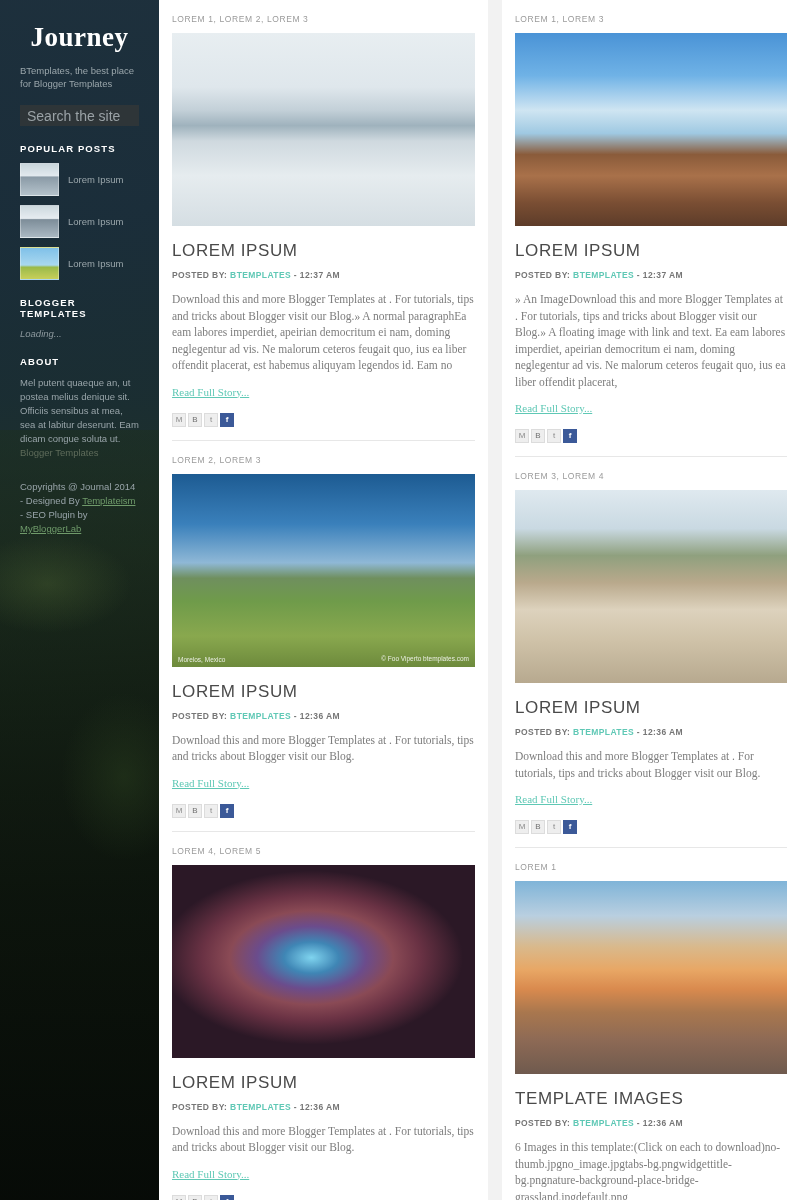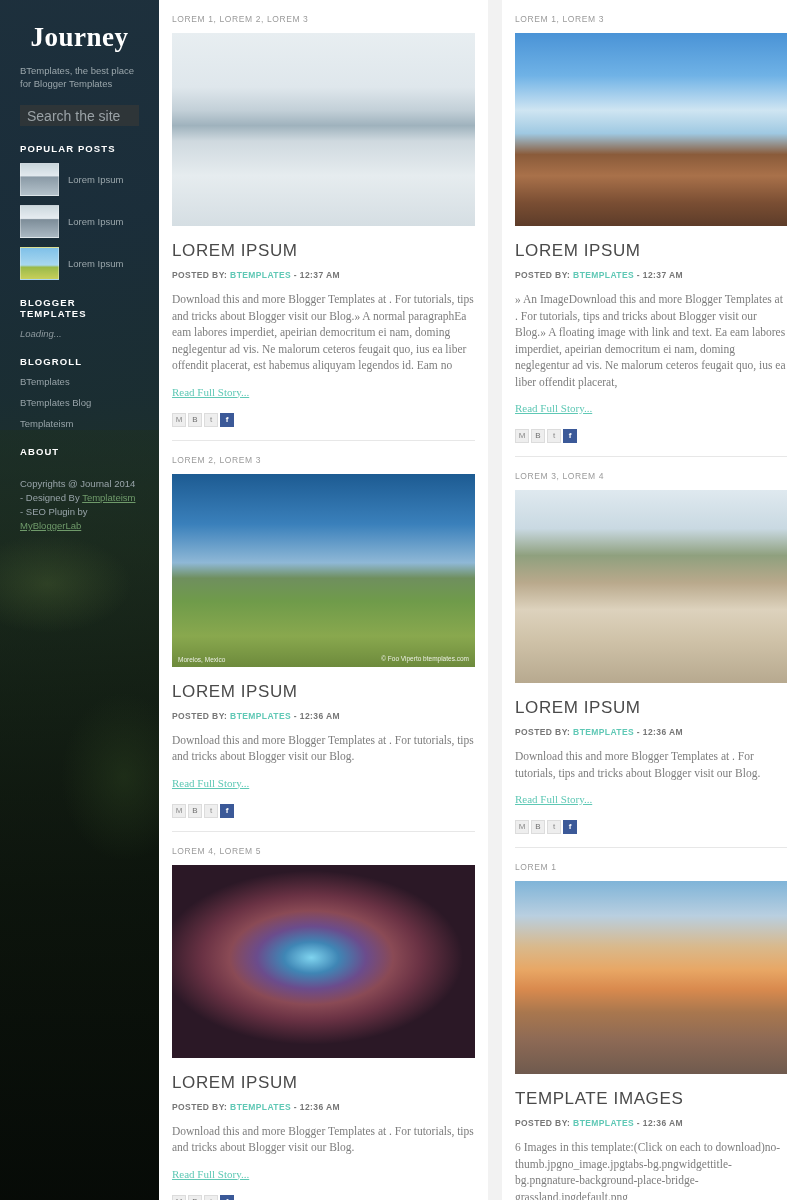--- a/index.html
+++ b/index.html
@@ -229,30 +229,27 @@
         </div>
       </div>
 
       
       <div class="widget">
         <div class="widget-title">Blogger Templates</div>
         <div class="loading-text">Loading...</div>
       </div>
 
       
-      <div class="widget">
-        <div class="widget-title">Blogroll</div>
-        <a class="side-link" href="#">BTemplates</a>
-        <a class="side-link" href="#">BTemplates Blog</a>
-        <a class="side-link" href="#">Templateism</a>
-      </div>
 
       
       <div class="widget">
         <div class="widget-title">About</div>
+        <div class="about-text">
+          <span>Mel putent quaeque an, ut postea melius denique sit. Officiis sensibus at mea, sea at labitur deserunt. Eam dicam congue soluta ut. </span><span class="muted-link">Blogger Templates</span>
+        </div>
         <div class="copyright">
           <span>Copyrights @ Journal 2014 - Designed By </span><a href="#">Templateism</a><span> - SEO Plugin by </span><a href="#">MyBloggerLab</a>
         </div>
       </div>
 
     </div>
   </aside>
 
   <main class="content">
 

